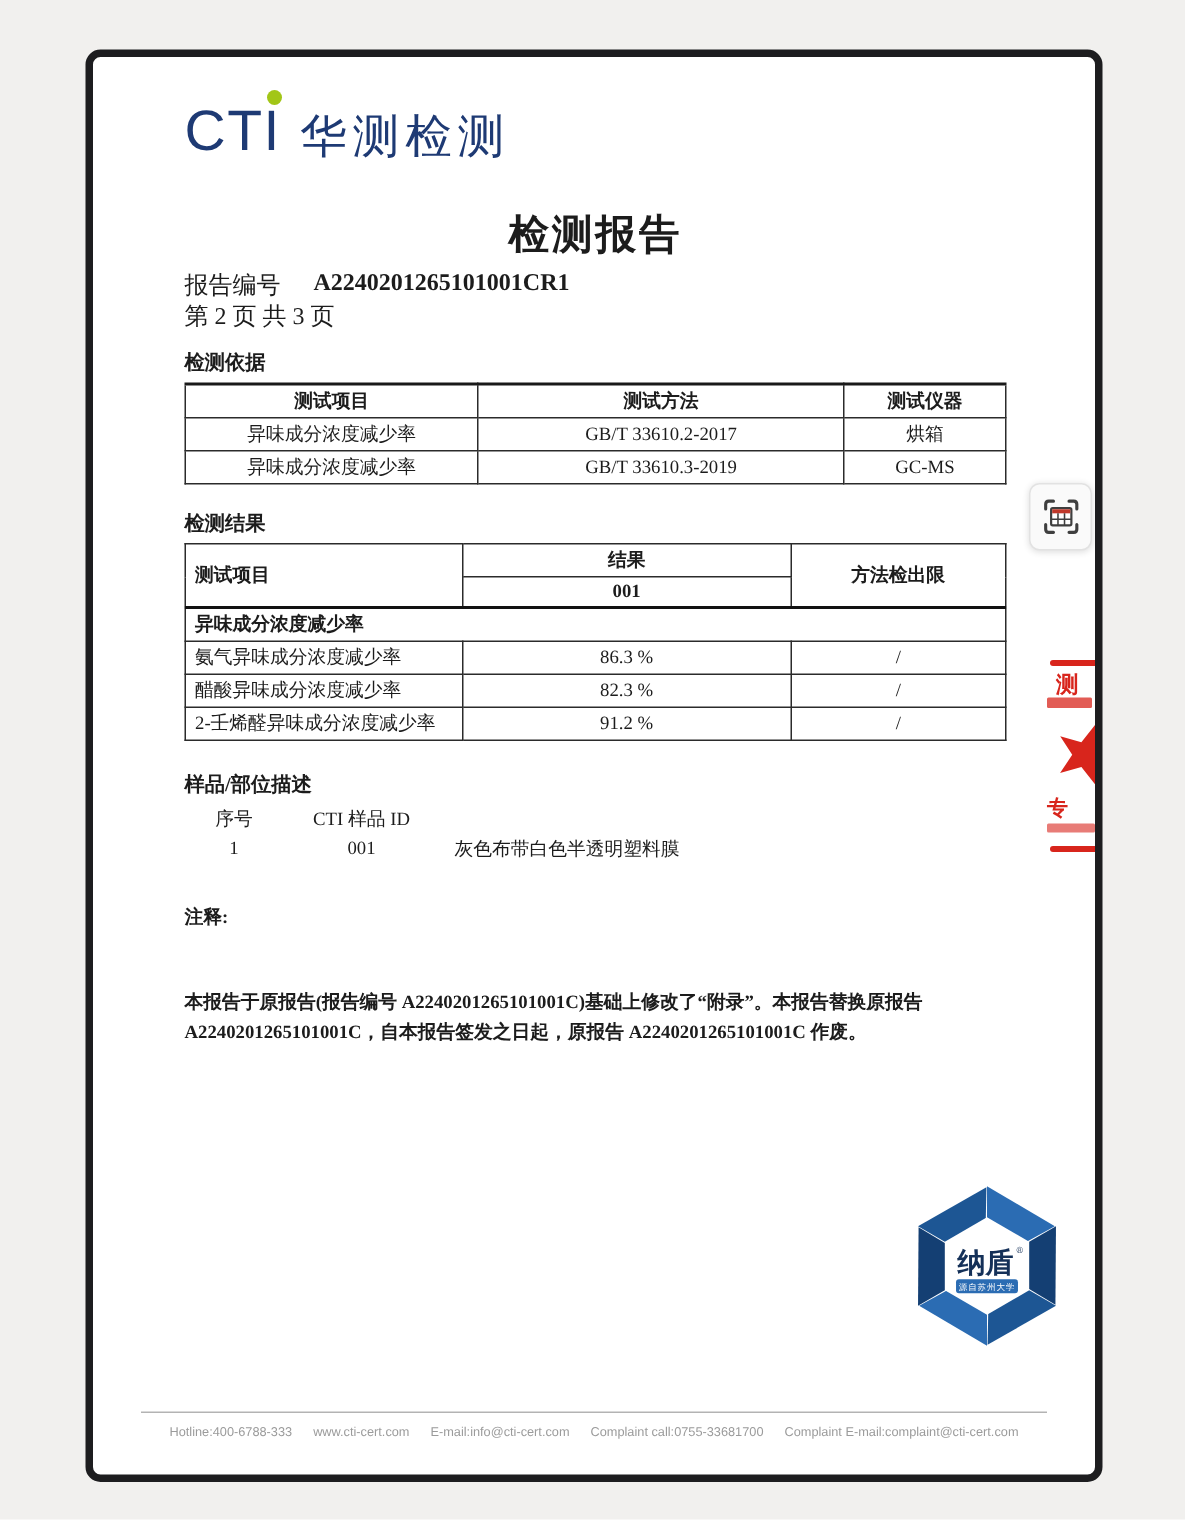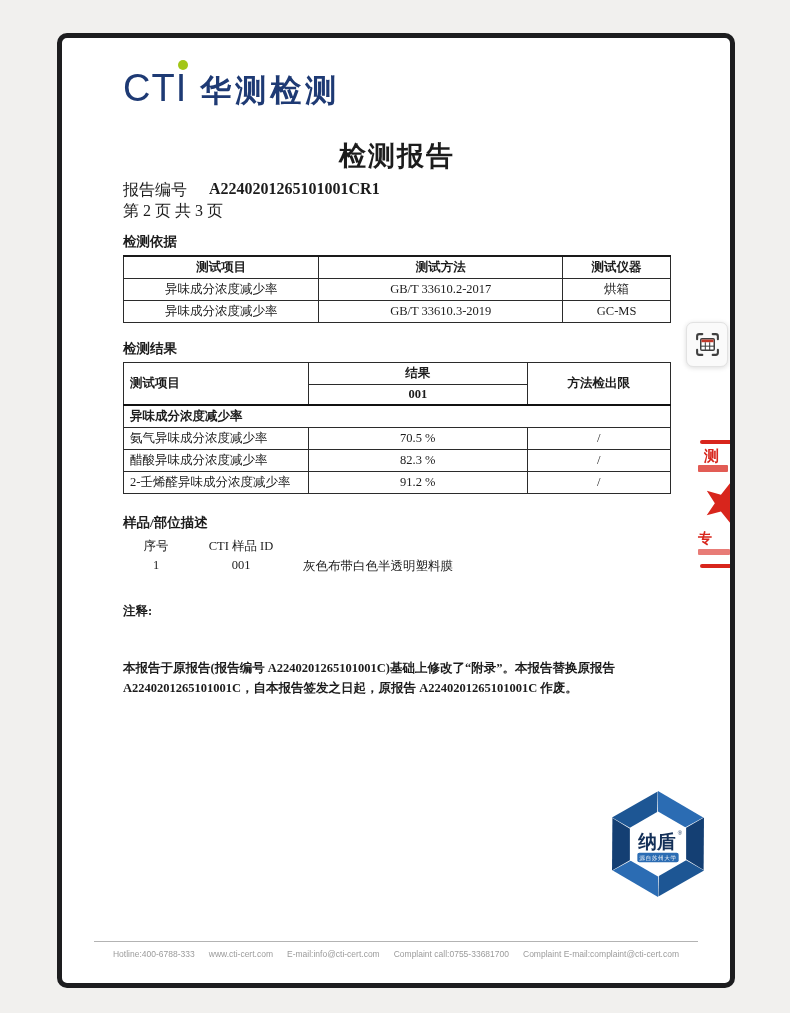--- a/index.html
+++ b/index.html
@@ -17,21 +17,21 @@
   .inner{position:relative;width:100%;height:100%;}
   .content{padding:20px 59px 0 61px;}
 
   
   .brand{display:flex;align-items:flex-end;gap:13px;height:50px;
     font-family:"Liberation Sans","DejaVu Sans",sans-serif;}
   .brand-cti{position:relative;font-weight:400;font-size:38px;line-height:40px;
     color:#1e3a74;letter-spacing:1px;}
   .brand-dot{position:absolute;top:-8px;right:-1px;width:10px;height:10px;
     border-radius:50%;background:#a2c617;}
-  .brand-cn{font-weight:700;font-size:31px;line-height:34px;color:#1e3a74;letter-spacing:4px;}
+  .brand-cn{font-weight:400;font-size:31px;line-height:34px;color:#1e3a74;letter-spacing:4px;}
 
   .doc-title{text-align:center;font-size:27px;font-weight:600;
     letter-spacing:2px;margin-top:30px;}
 
   .report-row{display:flex;justify-content:space-between;align-items:baseline;
     margin-top:6px;font-size:16px;flex-direction:column;}
   .report-no-left{display:flex;gap:22px;}
   .report-no{font-weight:600;font-family:"Liberation Serif",serif;text-align:center;}
 
   .sec-heading{font-size:13.5px;font-weight:700;margin-top:11px;}
@@ -141,21 +141,21 @@
           <th rowspan="2">方法检出限</th>
         </tr>
         <tr>
           <th>001</th>
         </tr>
         <tr class="group-row">
           <td colspan="3">异味成分浓度减少率</td>
         </tr>
         <tr>
           <td class="item">氨气异味成分浓度减少率</td>
-          <td class="val">70.5 %</td>
+          <td class="val">86.3 %</td>
           <td class="lim">/</td>
         </tr>
         <tr>
           <td class="item">醋酸异味成分浓度减少率</td>
           <td class="val">82.3 %</td>
           <td class="lim">/</td>
         </tr>
         <tr>
           <td class="item">2-壬烯醛异味成分浓度减少率</td>
           <td class="val">91.2 %</td>

